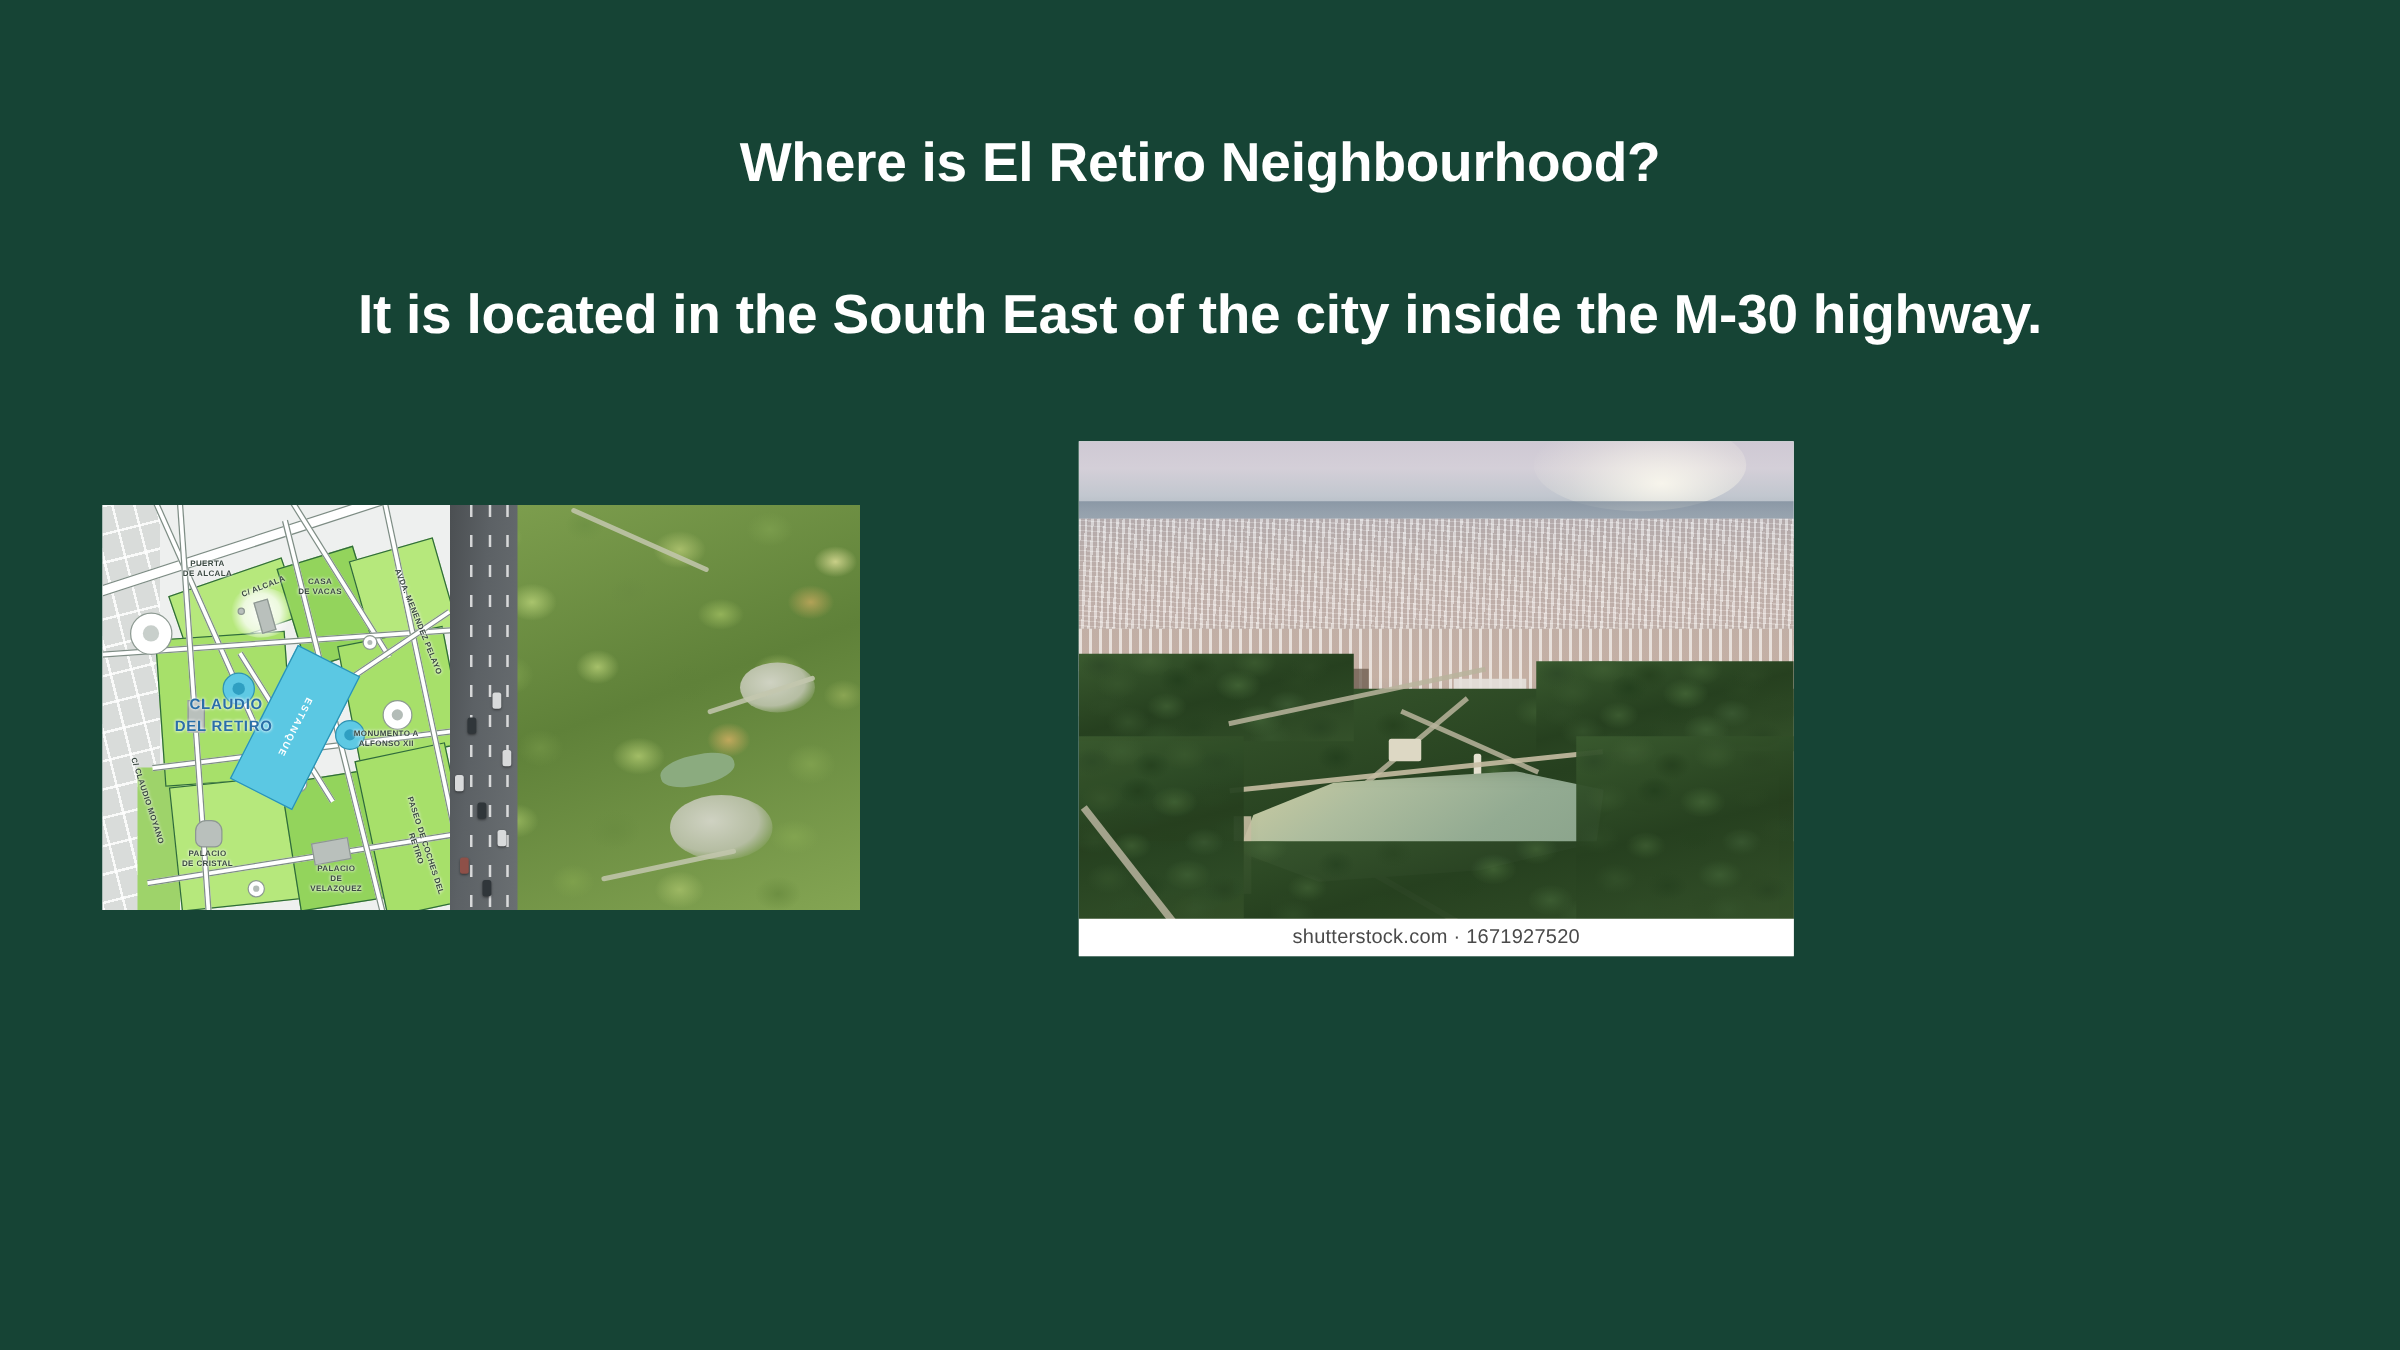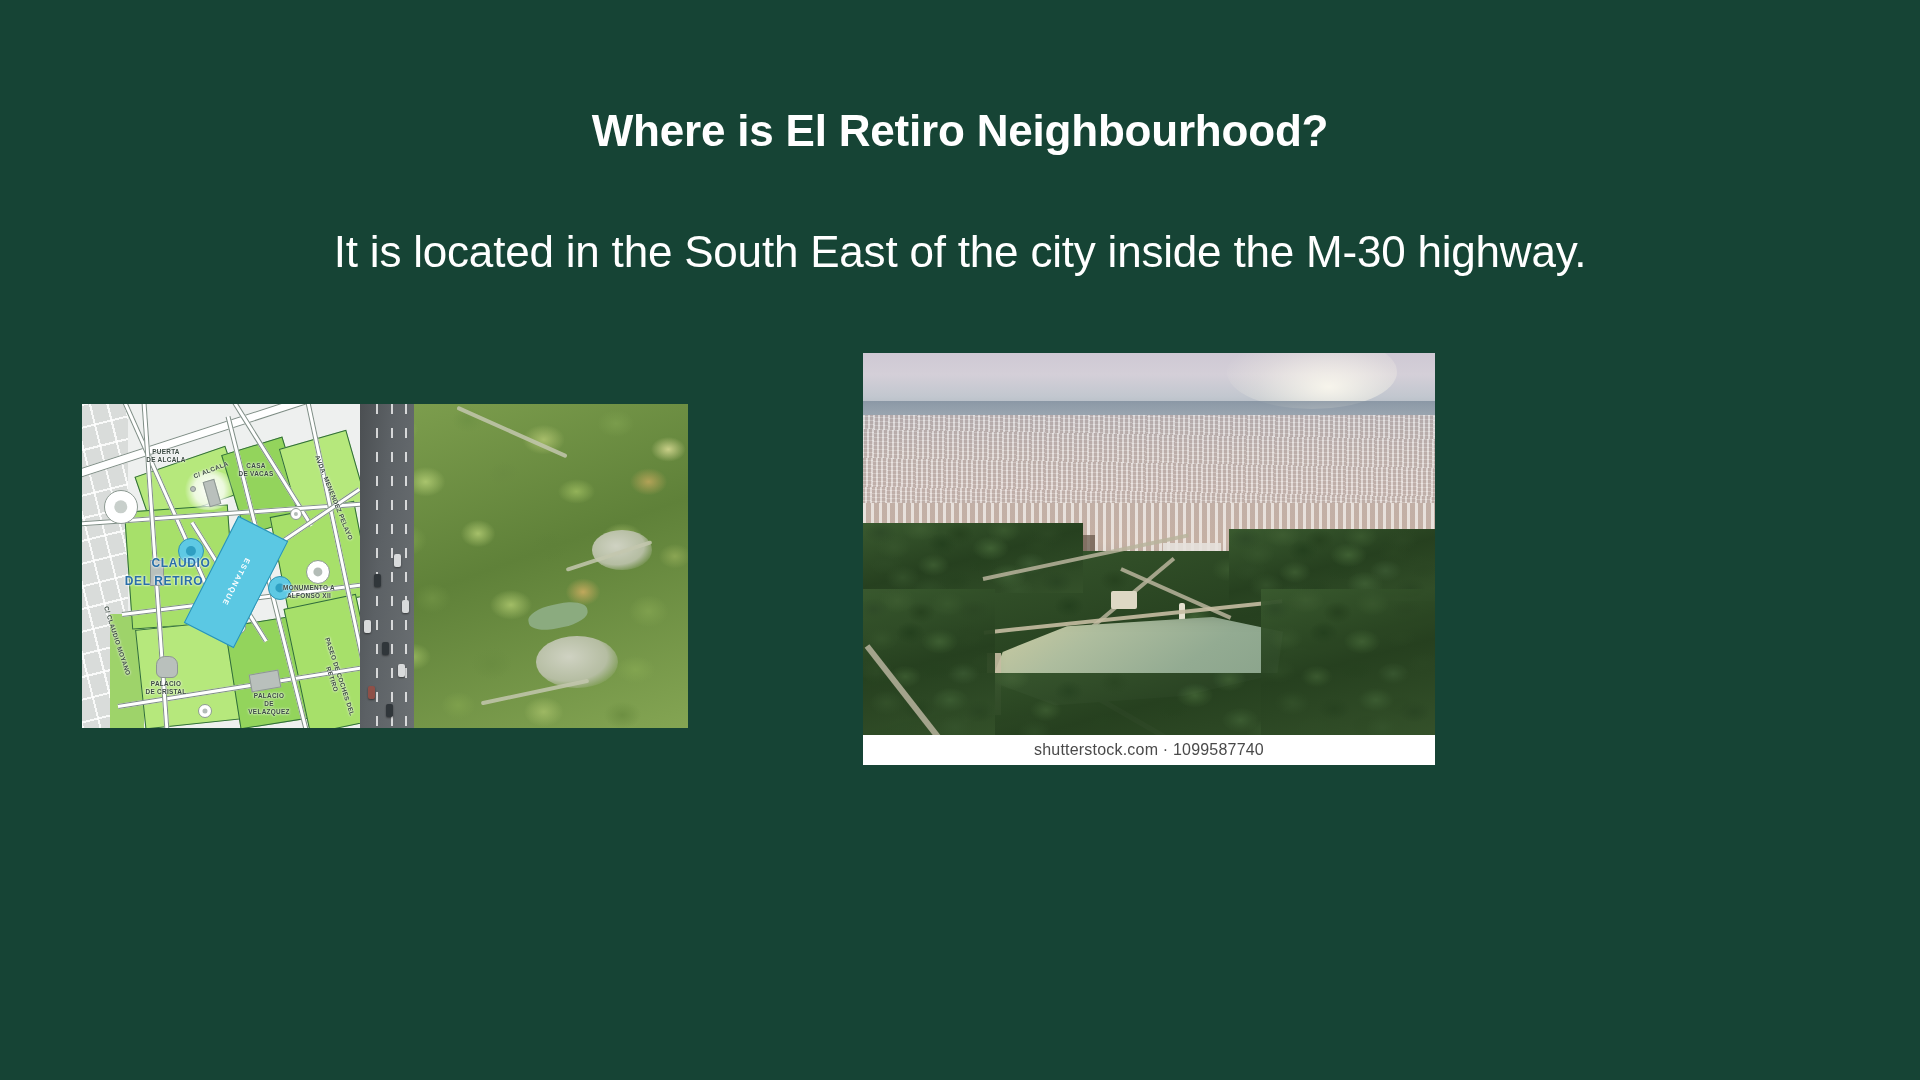--- a/index.html
+++ b/index.html
@@ -30,21 +30,21 @@
     line-height:1.1;
     white-space:nowrap;
   }
   .slide-subtitle {
     position:absolute;
     left:0; top:228px;
     width:1920px;
     text-align:center;
     color:#ffffff;
     font-size:44px;
-    font-weight:normal;
+    font-weight:bold;
     letter-spacing:-0.2px;
     line-height:1.1;
     white-space:nowrap;
   }
 
   
   .fig-left {
     position:absolute;
     left:82px; top:404px;
     width:606px; height:324px;
@@ -426,21 +426,21 @@
       <div class="mlab" style="left:60px; top:276px; width:48px;">PALACIO
 DE CRISTAL</div>
 
       <div class="mlab rot-68" style="left:236px; top:44px; width:104px; transform-origin:0 0;">AVDA. MENENDEZ PELAYO</div>
 
       <div class="mlab rot-90" style="left:246px; top:224px; width:100px; transform-origin:0 0;">PASEO DE COCHES DEL RETIRO</div>
 
       <div class="mlab rot-90" style="left:24px; top:190px; width:96px; transform-origin:0 0;">C/ CLAUDIO MOYANO</div>
 
       <div class="mlab big" style="left:46px; top:152px; width:106px;">CLAUDIO</div>
-      <div class="mlab big" style="left:29px; top:170px; width:106px;">DEL RETIRO</div>
+      <div class="mlab big" style="left:44px; top:170px; width:106px;">DEL RETIRO</div>
     </div>
 
     <div class="trees-panel">
       <div class="trees-bg"></div>
 
       <div class="clearing" style="left:176px; top:232px; width:82px; height:52px;"></div>
       <div class="clearing" style="left:232px; top:126px; width:60px; height:40px;"></div>
       <div class="waterbit" style="left:168px; top:200px; width:60px; height:24px; transform:rotate(-12deg);"></div>
       <div class="pathline" style="left:92px; top:26px; width:120px; height:4px; transform:rotate(24deg);"></div>
       <div class="pathline" style="left:204px; top:150px; width:90px; height:4px; transform:rotate(-18deg);"></div>
@@ -492,16 +492,16 @@
     <div class="quay" style="left:120px; top:262px; width:300px; height:4px; transform:rotate(-6deg);"></div>
     <div class="quay" style="left:124px; top:300px; width:14px; height:62px;"></div>
 
     <div class="treemass" style="left:0px;   top:320px; width:572px; height:62px; opacity:.96;"></div>
     <div class="treemass" style="left:398px; top:236px; width:174px; height:146px; opacity:.95;"></div>
     <div class="treemass" style="left:0px;   top:236px; width:132px; height:146px; opacity:.95;"></div>
 
     <div class="avenue" style="left:4px; top:290px; width:120px; height:6px; transform:rotate(52deg); background:#b8b49f;"></div>
 
     <div class="wm-bar">
-      <span class="wm-text">shutterstock.com · 1099587740</span>
+      <span class="wm-text">shutterstock.com · 1671927520</span>
     </div>
   </div>
 </div>
 
 </body></html>

